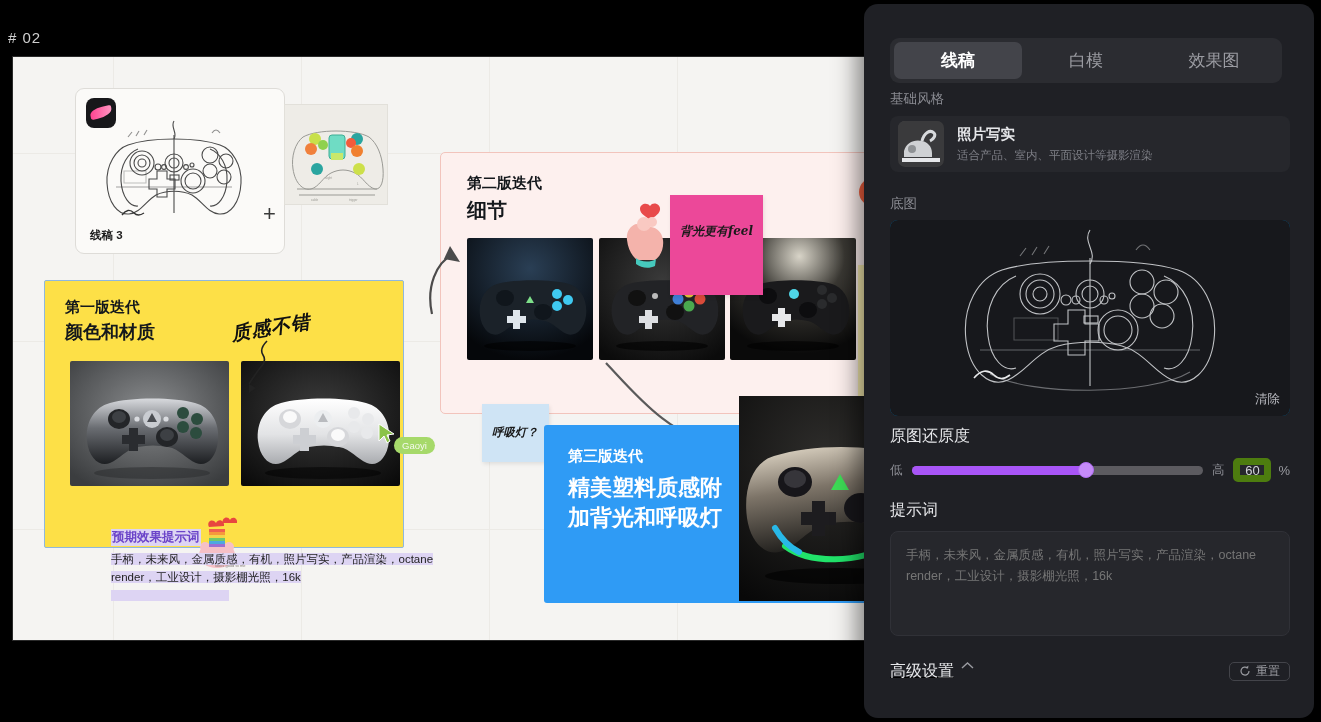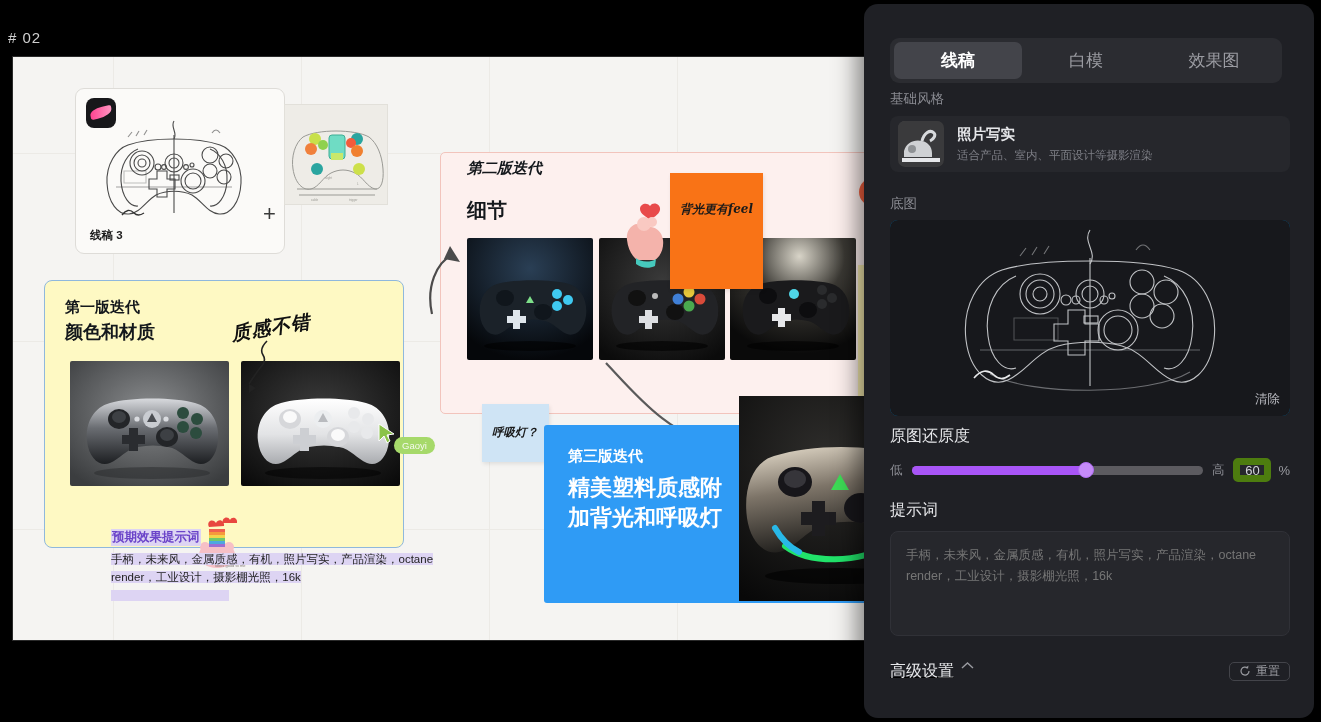--- a/index.html
+++ b/index.html
@@ -52,50 +52,50 @@
     font-size: 22px; color: #3a3a3a;
   }
   #ref-photo {
     position: absolute; left: 271px; top: 47px; width: 104px; height: 101px;
     background: #efeeea; border: 1px solid #e2e0da; overflow: hidden;
   }
 
   
   #iter1-card {
     position: absolute; left: 31px; top: 223px; width: 360px; height: 268px;
-    background: #fef9c3; border: 1px solid #8fb8dd; border-radius: 8px;
+    background: #fde047; border: 1px solid #8fb8dd; border-radius: 2px;
   }
   #iter1-card .ttl-s { position: absolute; left: 20px; top: 17px; font-size: 15px; font-weight: bold; color: #14181c; }
   #iter1-card .ttl-b { position: absolute; left: 20px; top: 39px; font-size: 18px; font-weight: bold; color: #14181c; }
   .render-img { position: absolute; border-radius: 2px; overflow: hidden; }
   #iter1-img1 { left: 25px; top: 80px; width: 159px; height: 125px; }
   #iter1-img2 { left: 196px; top: 80px; width: 159px; height: 125px; }
 
   
   .handwrite {
     position: absolute; color: #111;
     font-family: "DejaVu Serif", serif; font-style: italic; font-weight: bold;
   }
   #hw-zhigan { left: 218px; top: 258px; font-size: 19px; transform: rotate(-9deg); letter-spacing: 1px; }
 
   
   #iter2-card {
     position: absolute; left: 427px; top: 95px; width: 437px; height: 262px;
     background: #fdf0ee; border: 1px solid #f2c4bc; border-radius: 5px;
   }
-  #iter2-card .ttl-s { position: absolute; left: 26px; top: 6px; font-size: 15px; font-weight: bold; color: #14181c; font-style: italic; }
+  #iter2-card .ttl-s { position: absolute; left: 26px; top: 21px; font-size: 15px; font-weight: bold; color: #14181c; }
   #iter2-card .ttl-b { position: absolute; left: 26px; top: 44px; font-size: 20px; font-weight: bold; color: #14181c; }
   #iter2-img1 { left: 26px; top: 85px; width: 126px; height: 122px; }
   #iter2-img2 { left: 158px; top: 85px; width: 126px; height: 122px; }
   #iter2-img3 { left: 289px; top: 85px; width: 126px; height: 122px; }
 
   
   .sticky { position: absolute; box-shadow: 1px 2px 4px rgba(0,0,0,.09); }
   #note-pink {
-    left: 657px; top: 116px; width: 93px; height: 116px; background: #f97316;
+    left: 657px; top: 138px; width: 93px; height: 100px; background: #ec4899;
   }
   #note-pink .txt {
     position: absolute; left: 10px; top: 28px; font-size: 12px; color: #1a1a1a;
     font-family: "DejaVu Serif", serif; font-weight: bold; font-style: italic;
   }
   #note-blue {
     left: 469px; top: 347px; width: 67px; height: 58px; background: #cfe4f5;
   }
   #note-blue .txt {
     position: absolute; left: 10px; top: 21px; font-size: 11.5px; color: #1a1a1a;

